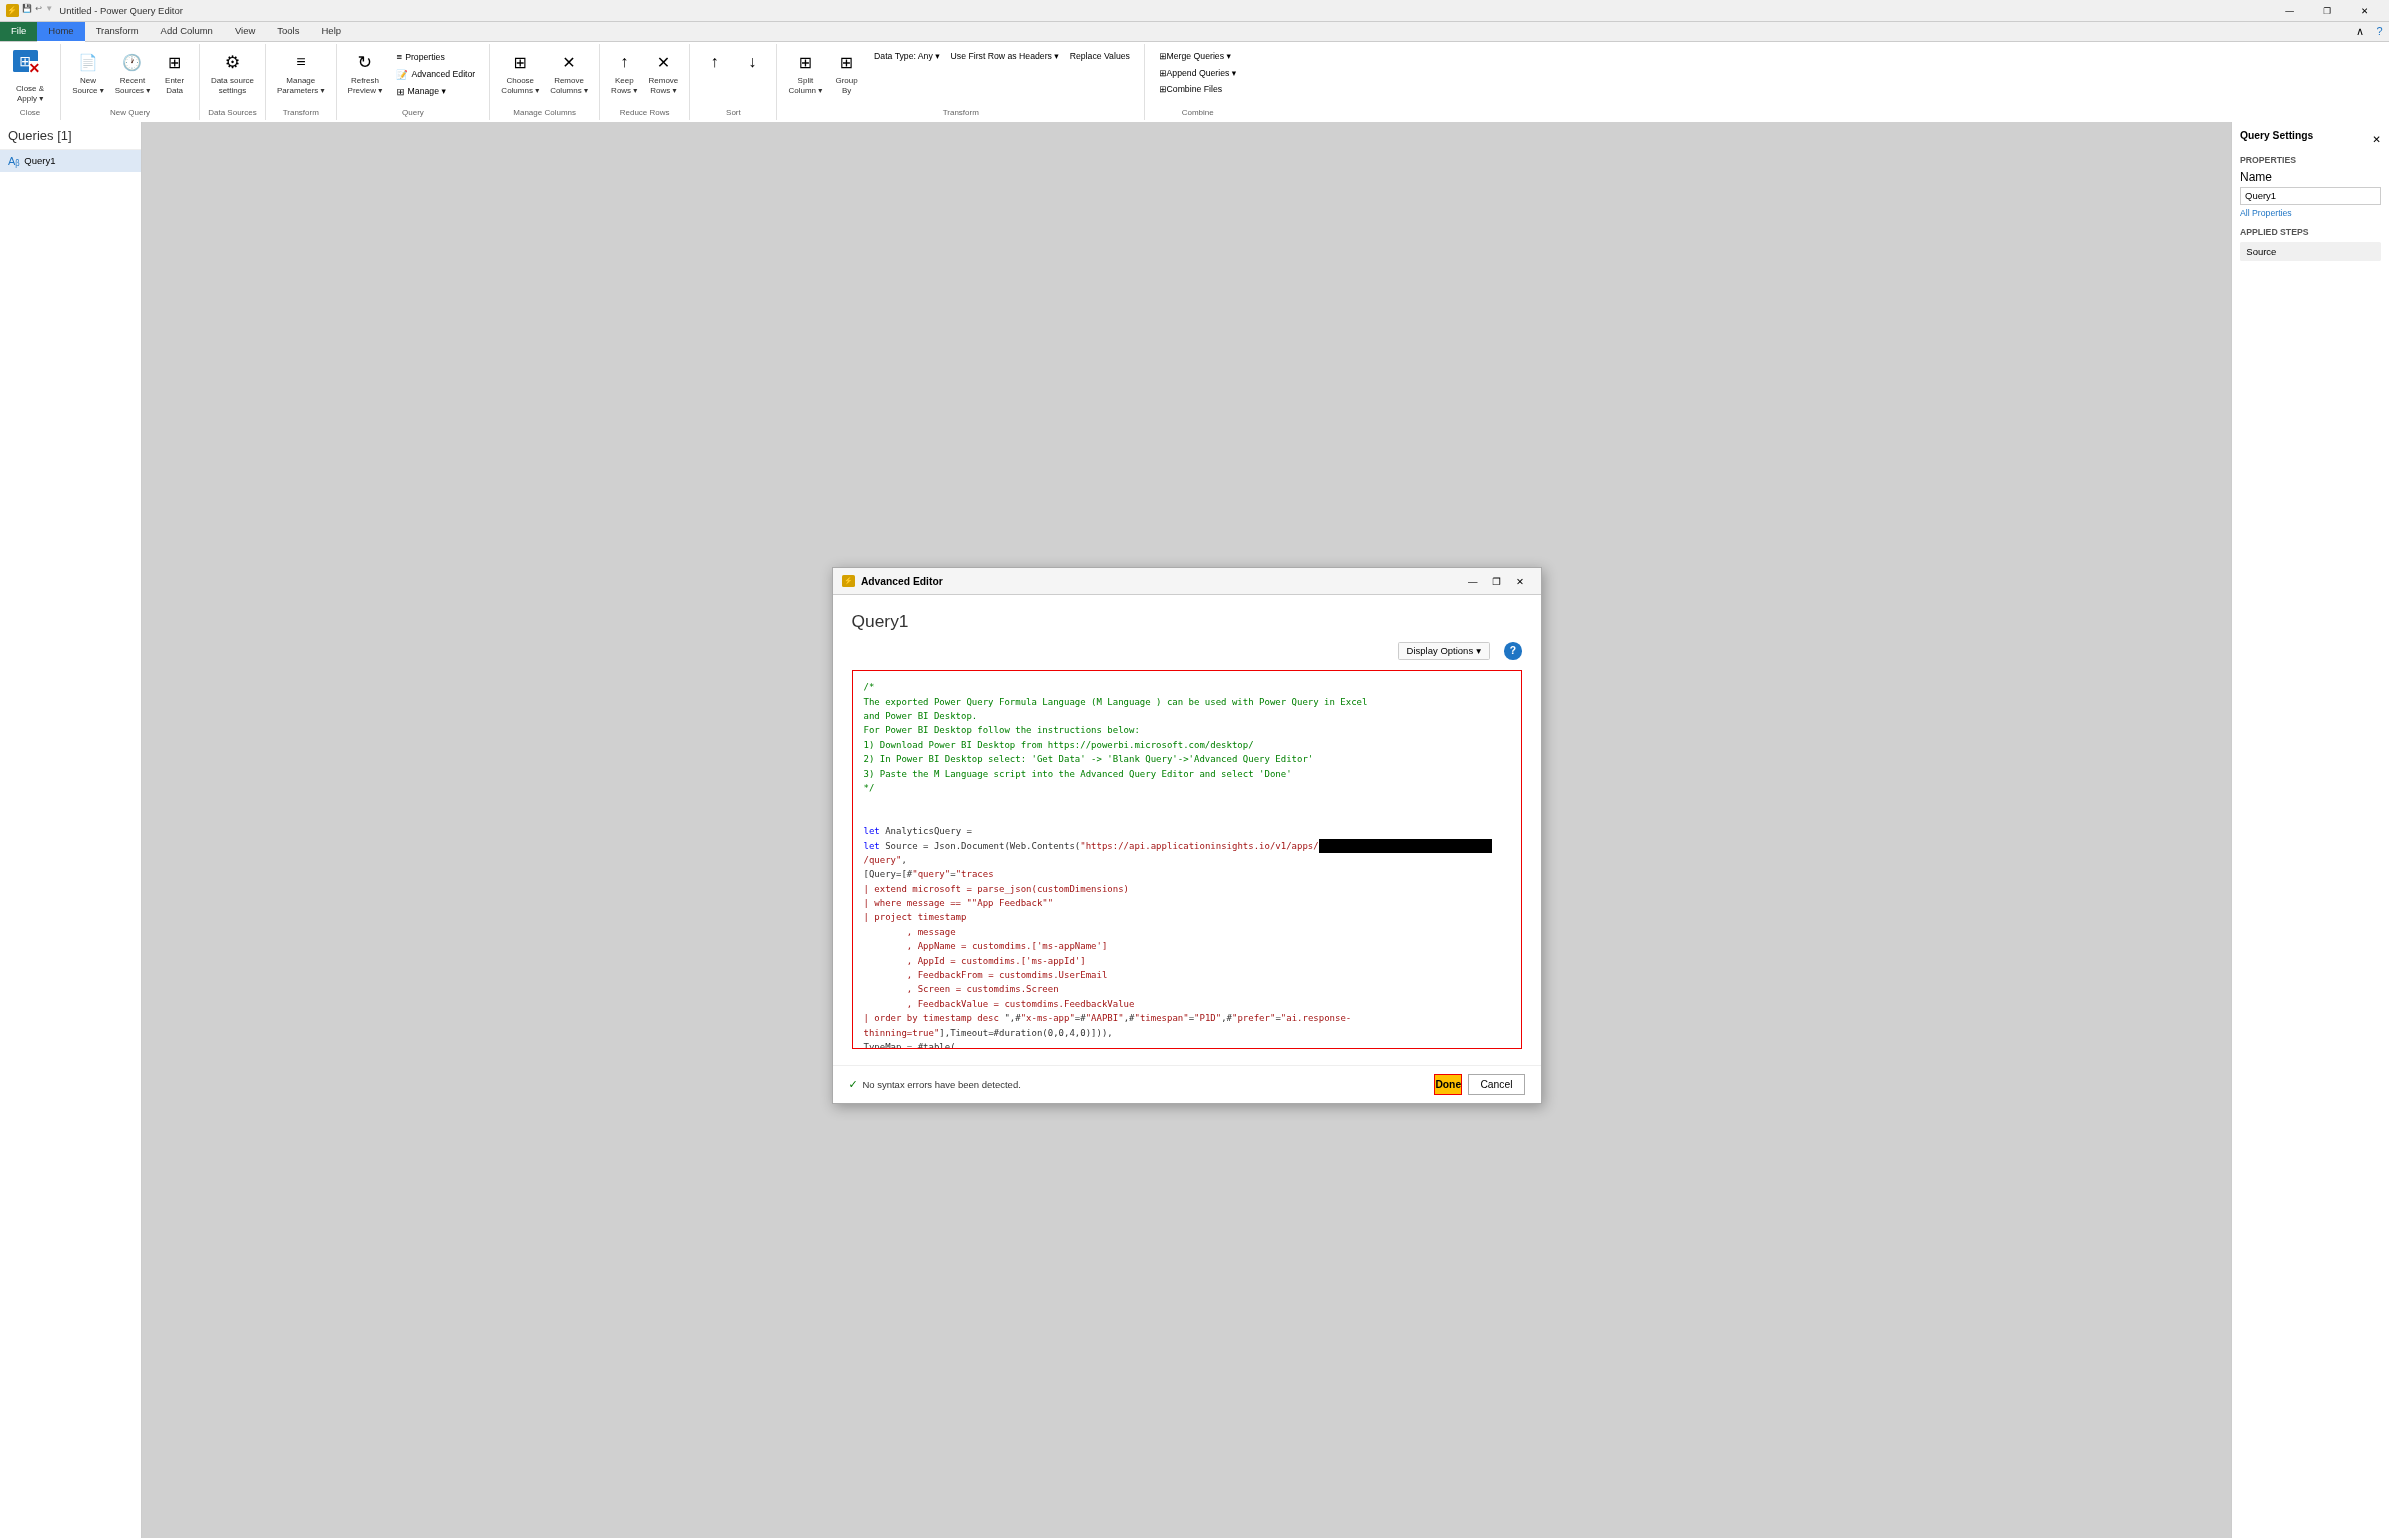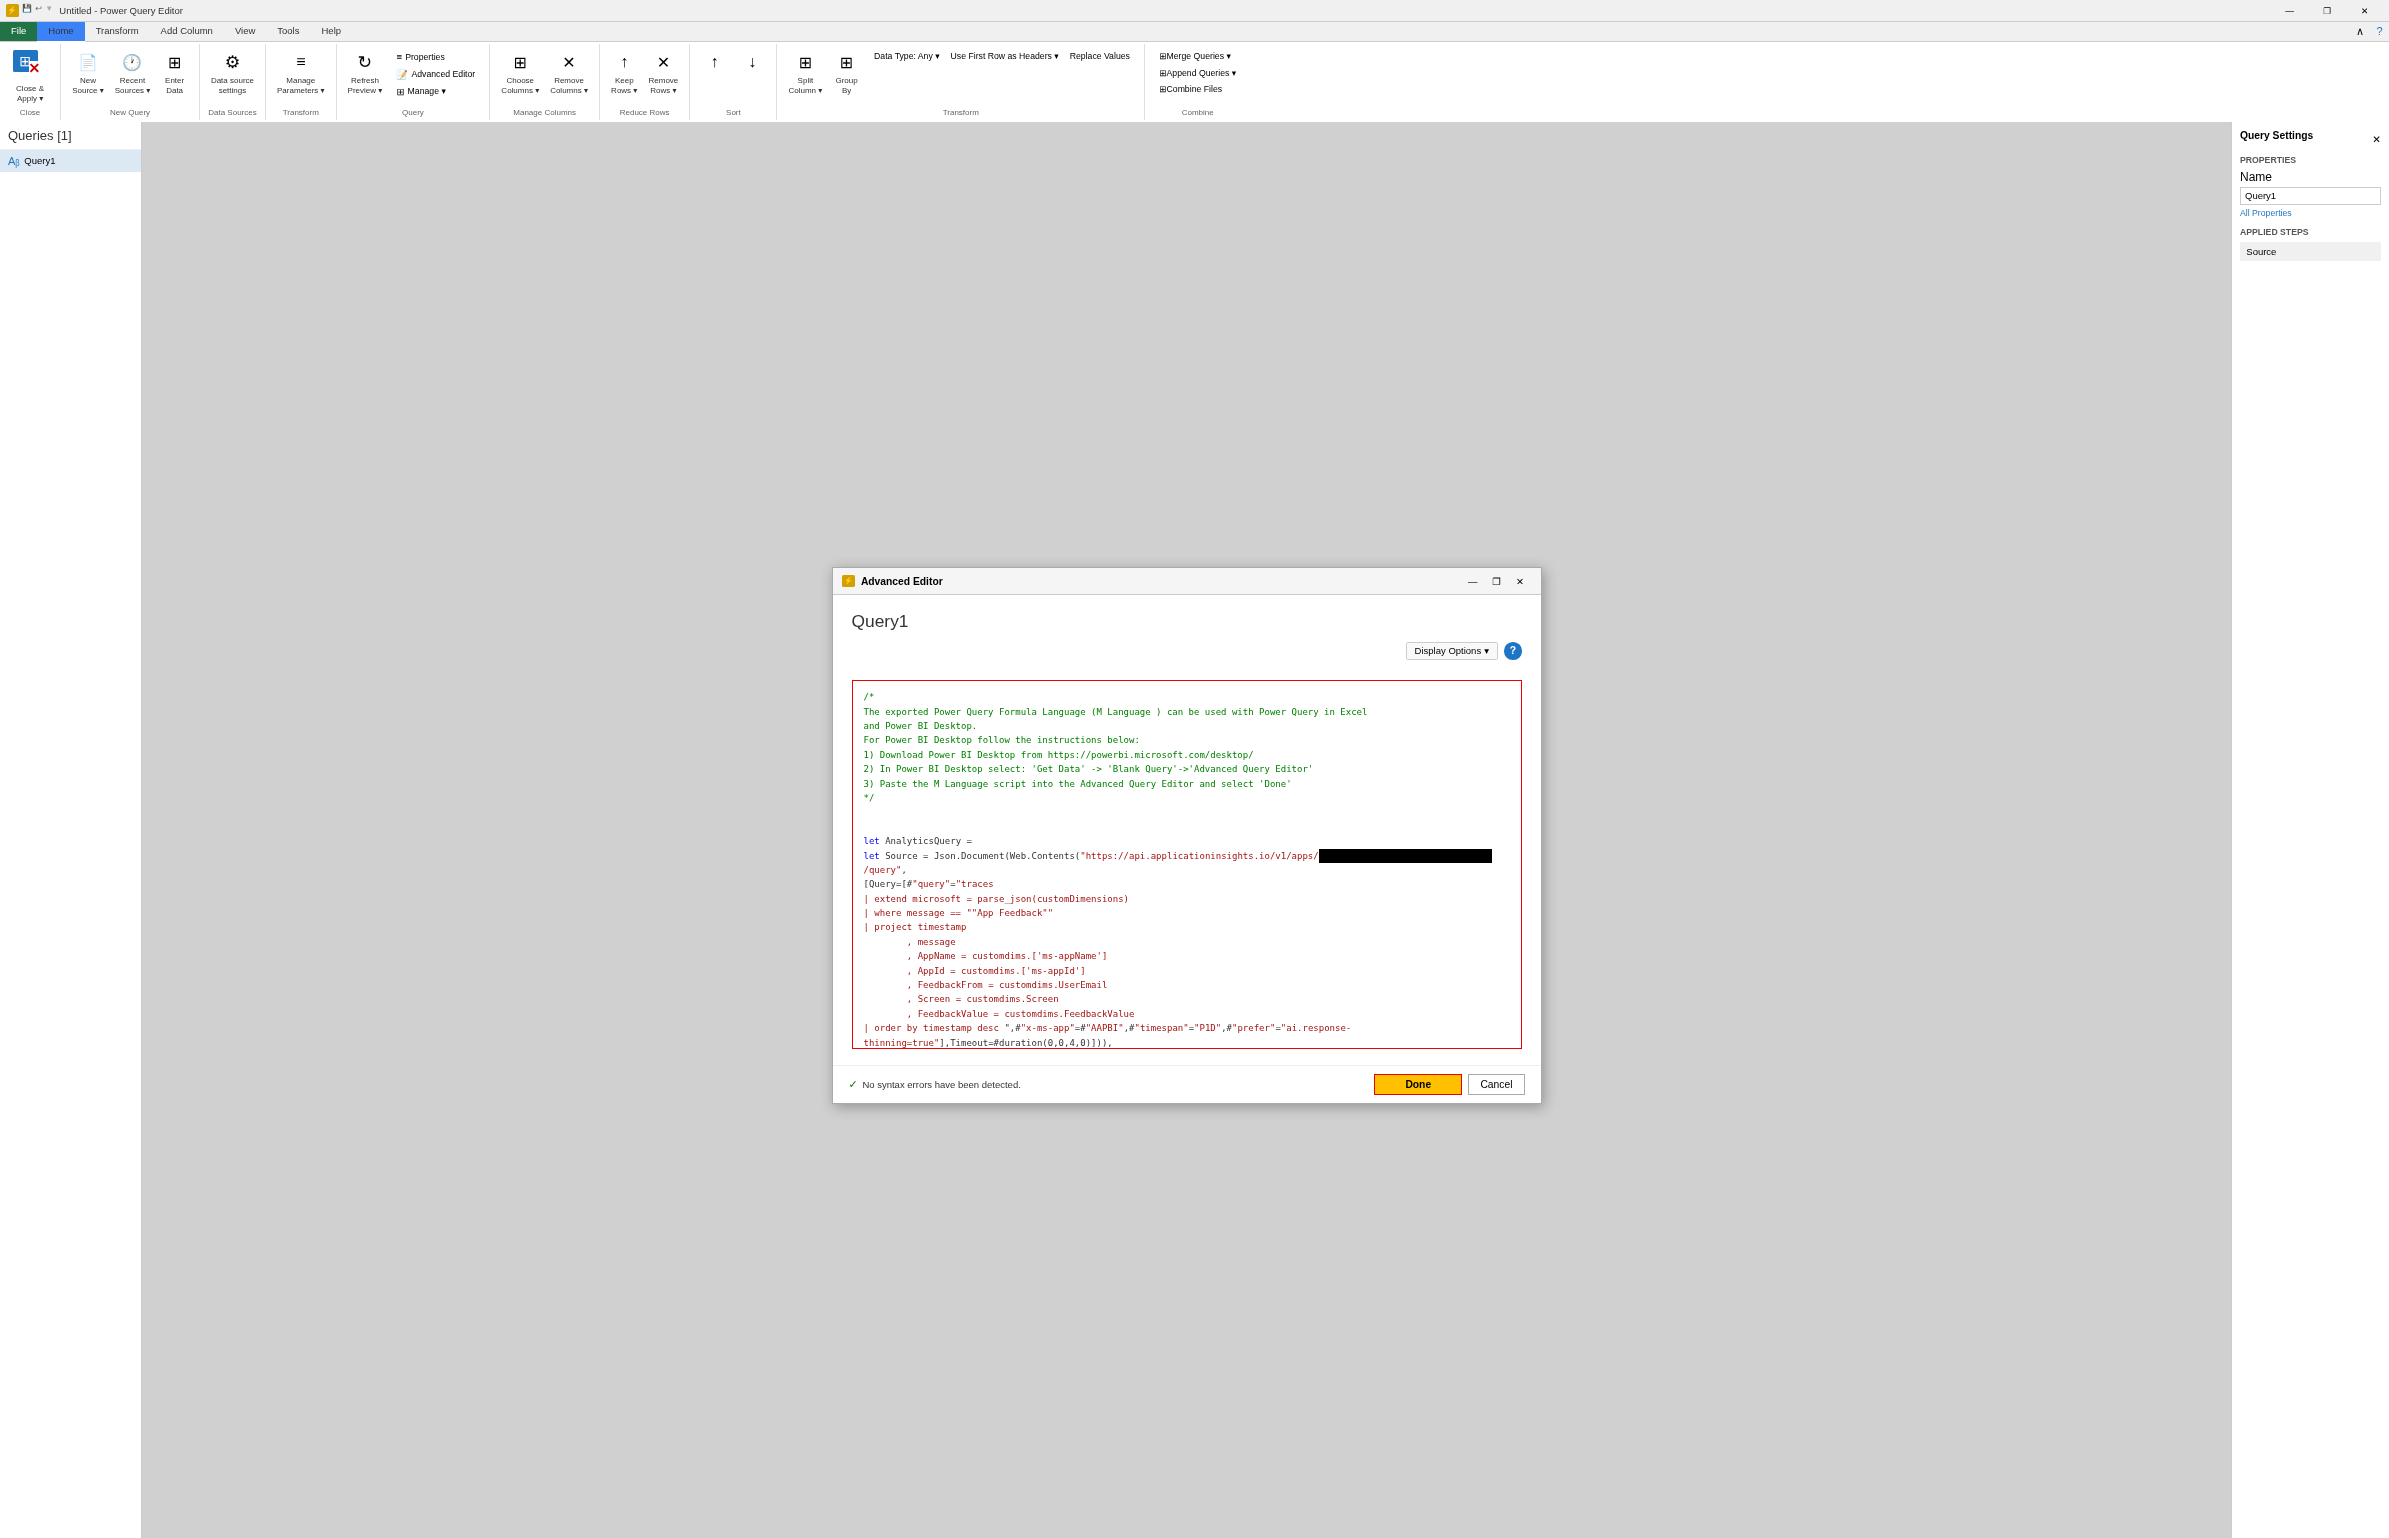--- a/index.html
+++ b/index.html
@@ -63,42 +63,42 @@
     
     .dialog-overlay { position: absolute; top: 0; left: 0; right: 0; bottom: 0; background: rgba(0,0,0,0.15); display: flex; align-items: center; justify-content: center; }
     .dialog { background: #fff; border: 0.8px solid #aaa; box-shadow: 1.6px 3.2px 12.6px rgba(0,0,0,0.3); width: 710px; max-height: 537px; display: flex; flex-direction: column; }
     .dialog-title-bar { background: #f5f5f5; border-bottom: 0.8px solid #ccc; padding: 4.7px 9.5px; display: flex; align-items: center; justify-content: space-between; }
     .dialog-title-icon { width: 12.6px; height: 12.6px; background: #d4a000; border-radius: 1.6px; margin-right: 6.3px; font-size: 7px; display: flex; align-items: center; justify-content: center; }
     .dialog-title-text { font-size: 10.3px; font-weight: 600; flex: 1; }
     .dialog-controls { display: flex; gap: 1.6px; }
     .dialog-ctrl-btn { width: 22px; height: 17.4px; display: flex; align-items: center; justify-content: center; cursor: pointer; font-size: 9.5px; border-radius: 1.6px; }
     .dialog-body { flex: 1; padding: 16px 19px; overflow: hidden; display: flex; flex-direction: column; }
     .dialog-query-title { font-size: 17.4px; font-weight: 300; color: #333; margin-bottom: 9.5px; }
-    .dialog-options-row { display: flex; justify-content: flex-end; align-items: center; margin-bottom: 20px; gap: 6px; }
+    .dialog-options-row { display: flex; justify-content: flex-end; align-items: center; margin-bottom: 10px; gap: 14px; }
     .dialog-options-btn { border: 0.8px solid #ccc; background: #f9f9f9; padding: 2.4px 8px; font-size: 9.5px; cursor: pointer; border-radius: 1.6px; display: flex; align-items: center; gap: 3.2px; }
     .dialog-help-btn { width: 17.4px; height: 17.4px; border-radius: 50%; background: #1f75c4; color: white; display: flex; align-items: center; justify-content: center; font-size: 10.3px; font-weight: bold; cursor: pointer; }
 
     
     .code-editor { flex: 1; border: 1.2px solid #e00; background: #fff; overflow-y: auto; padding: 9.5px 11px; font-family: 'Consolas', 'Courier New', monospace; font-size: 9px; line-height: 1.6; position: relative; }
     .code-comment { color: #008000; }
     .code-keyword { color: #0000ff; }
     .code-string { color: #a31515; }
     .code-normal { color: #333; }
     .code-redact { background: #000; color: #000; display: inline-block; min-width: 126px; }
 
     
     .code-editor::-webkit-scrollbar { width: 6.3px; }
     .code-editor::-webkit-scrollbar-track { background: #f0f0f0; }
     .code-editor::-webkit-scrollbar-thumb { background: #bbb; }
 
     .dialog-footer { padding: 8px 16px; border-top: 0.8px solid #eee; display: flex; align-items: center; justify-content: space-between; }
     .footer-status { display: flex; align-items: center; gap: 4.7px; font-size: 9.5px; color: #333; }
     .footer-status-check { color: #007700; font-size: 11px; }
     .footer-btns { display: flex; gap: 6.3px; }
-    .btn-done { background: #ffc000; border: 1.6px solid #e00; padding: 4px 30px; font-size: 10.3px; cursor: pointer; font-weight: 600; }
+    .btn-done { background: #ffc000; border: 1.6px solid #e00; padding: 4px 0; font-size: 10.3px; cursor: pointer; font-weight: 600; }
     .btn-cancel { background: #fff; border: 0.8px solid #aaa; padding: 4px 11px; font-size: 10.3px; cursor: pointer; }
 
     pre { white-space: pre-wrap; word-wrap: break-word; }
   </style>
 </head>
 <body>
 
 <div class="title-bar">
   <div class="title-bar-icons">
     <div class="title-bar-icon">⚡</div>

